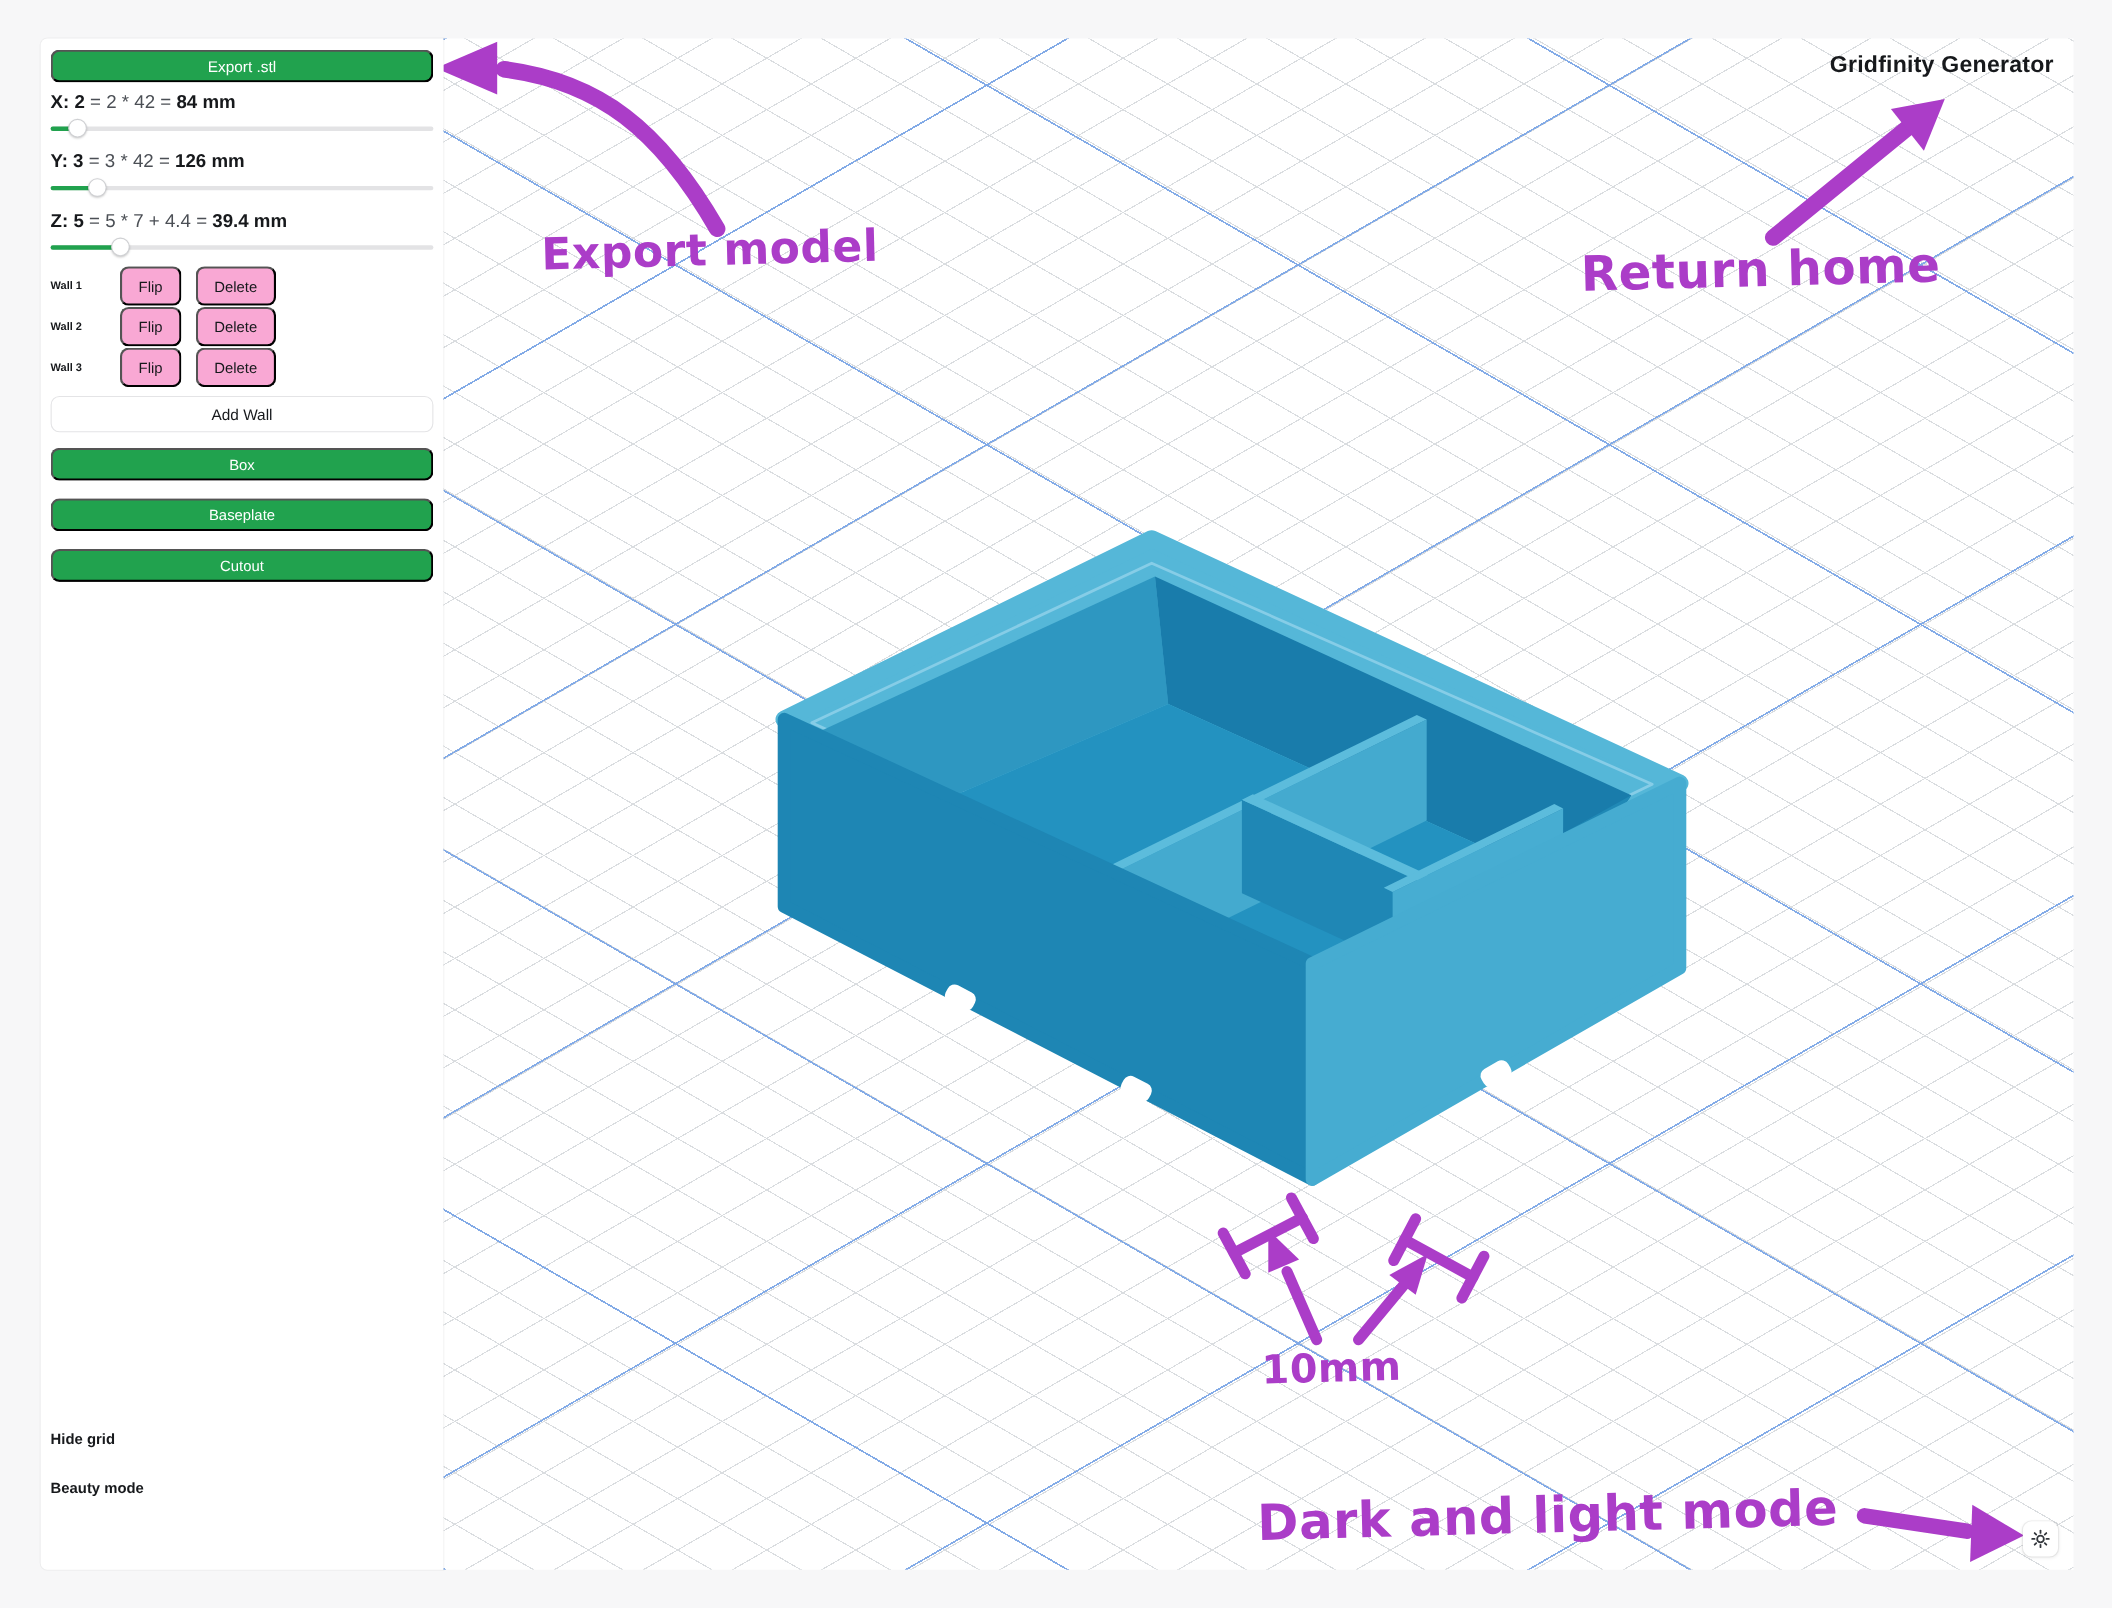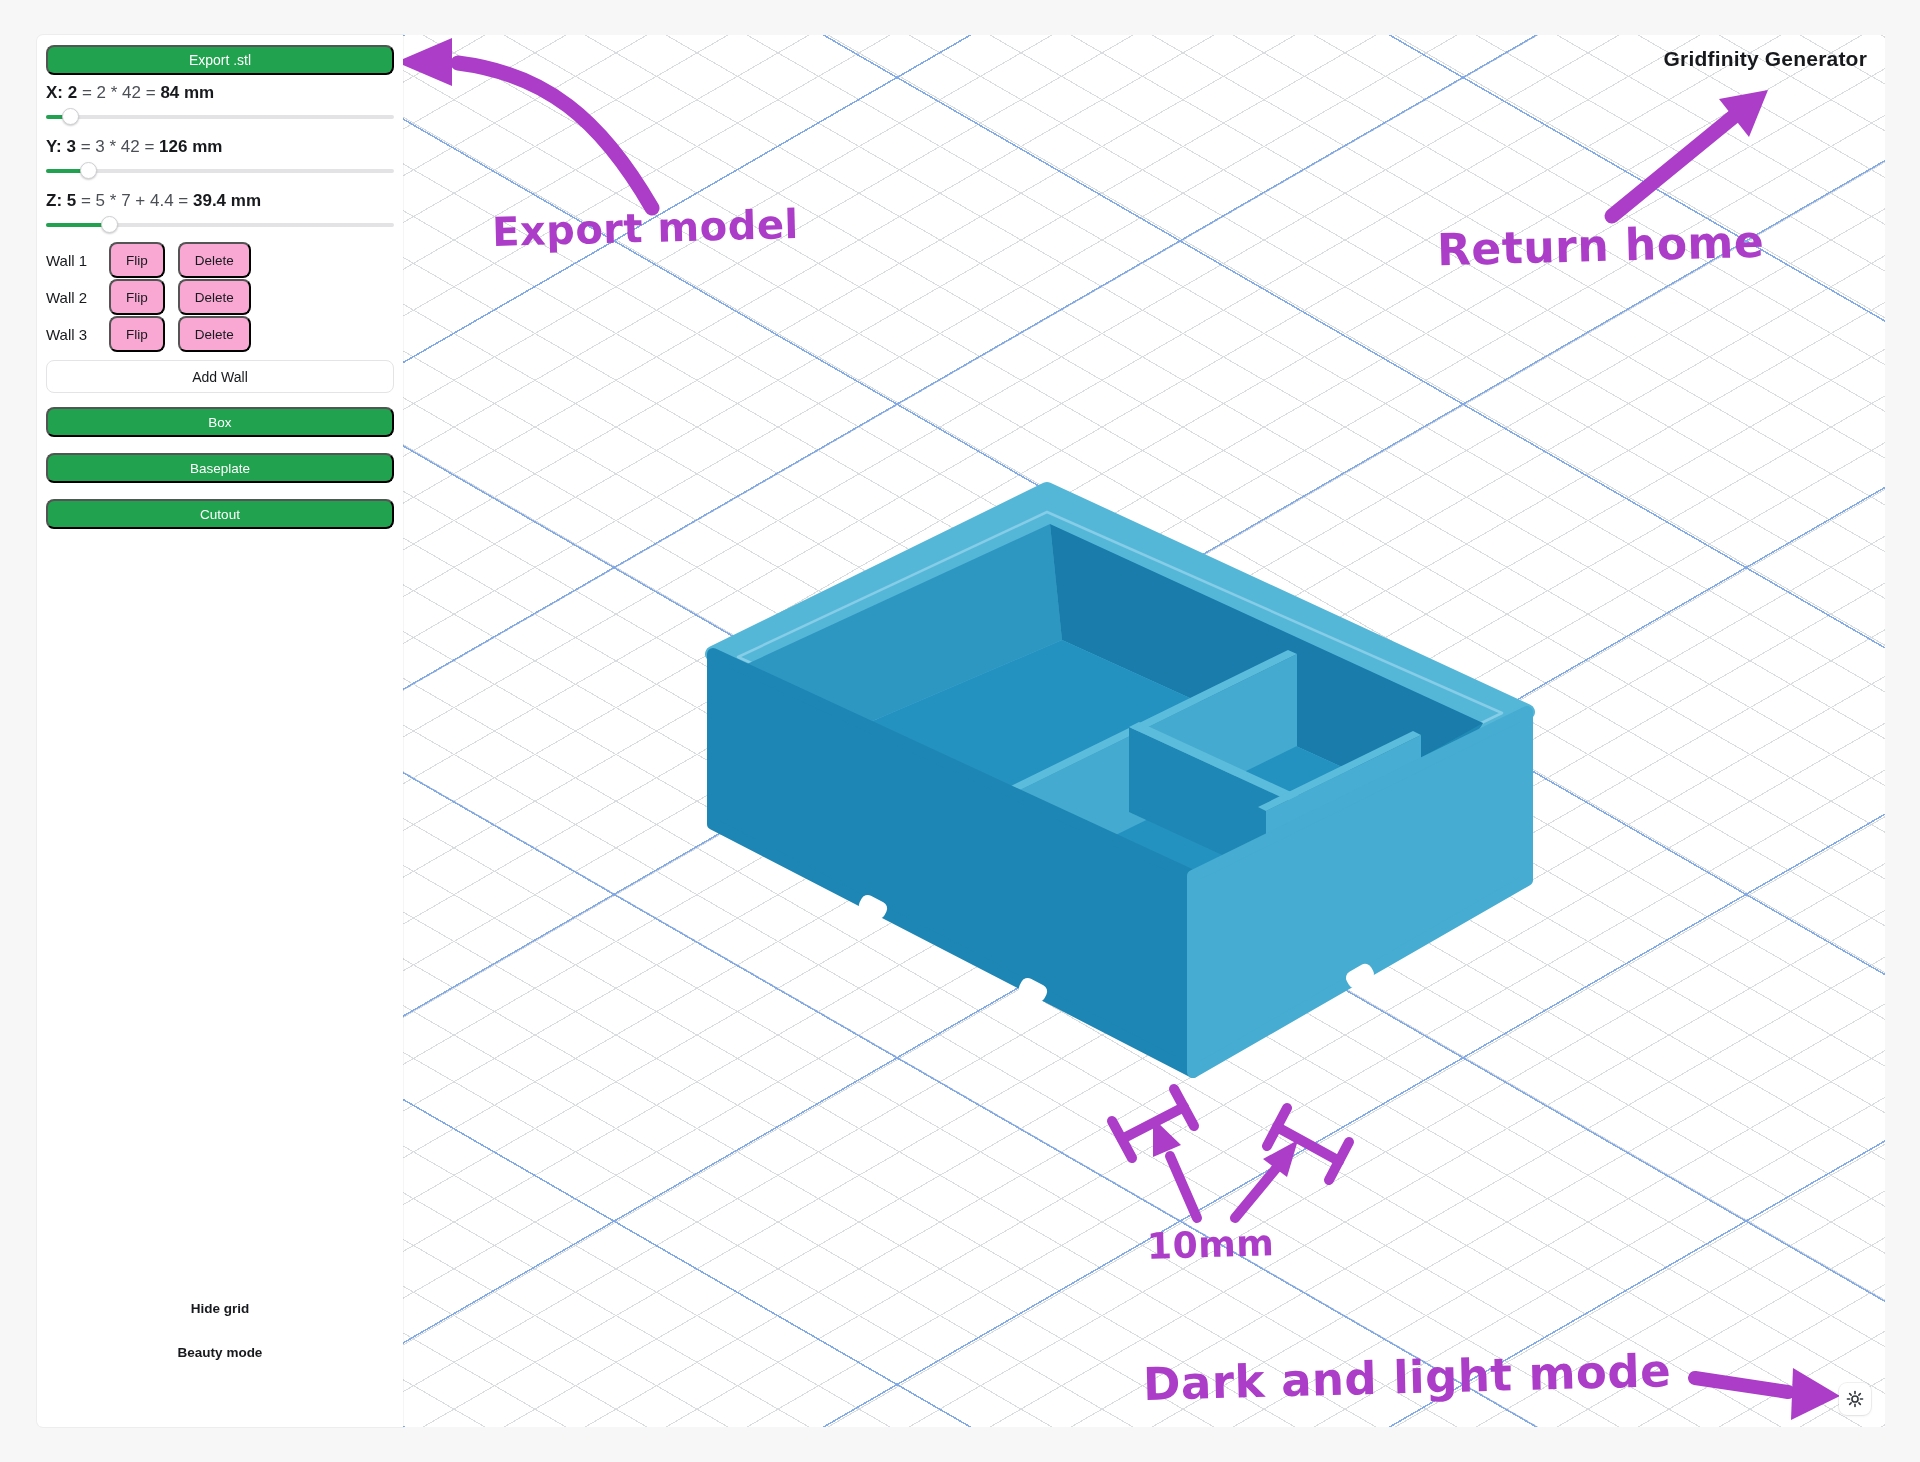--- a/index.html
+++ b/index.html
@@ -26,24 +26,24 @@
   .slider-label { margin-top:8px; font-size:17px; }
   .slider-label .b { font-weight:bold; }
   .slider-label .m { color:#4b4f55; font-weight:normal; }
   .slider { position:relative; height:24px; margin-top:2px; }
   .slider .track { position:absolute; left:0; right:0; top:10px; height:4px; background:#e3e3e5; border-radius:2px; }
   .slider .fill  { position:absolute; left:0; top:10px; height:4px; background:var(--green); border-radius:2px; }
   .slider .thumb { position:absolute; top:3px; width:17px; height:17px; border-radius:50%;
     background:#fff; border:1px solid #cfd0d3; box-shadow:0 1px 2px rgba(0,0,0,.2); }
   .wall-row { display:flex; align-items:center; gap:13px; margin-top:9px; height:28px; }
   .wall-row:first-of-type { margin-top:6px; }
-  .wall-label { font-weight:normal; font-size:15px; width:50px; }
+  .wall-label { font-weight:bold; font-size:10px; width:50px; }
   .spacer12 { height:12px; } .spacer14 { height:14px; } .spacer16 { height:16px; }
   .panel-bottom { position:absolute; left:9px; right:9px; bottom:12px; }
-  .toggle-text { text-align:center; font-size:13.5px; font-weight:bold; cursor:pointer; }
+  .toggle-text { font-size:13.5px; font-weight:bold; cursor:pointer; }
   .desc { font-size:15.5px; line-height:22px; color:#17191c; }
   .canvas {
     position:absolute; left:403px; top:35px; width:1482px; height:1392px;
     background-color:#ffffff;
     background-image:
       repeating-linear-gradient(30deg,  rgba(125,167,230,0.95) 0 1.5px, transparent 1.5px 283px),
       repeating-linear-gradient(150deg, rgba(125,167,230,0.95) 0 1.5px, transparent 1.5px 283px),
       repeating-linear-gradient(30deg,  #dadde0 0 1px, transparent 1px 40.5px),
       repeating-linear-gradient(150deg, #dadde0 0 1px, transparent 1px 40.5px);
     overflow:hidden; z-index:2;

